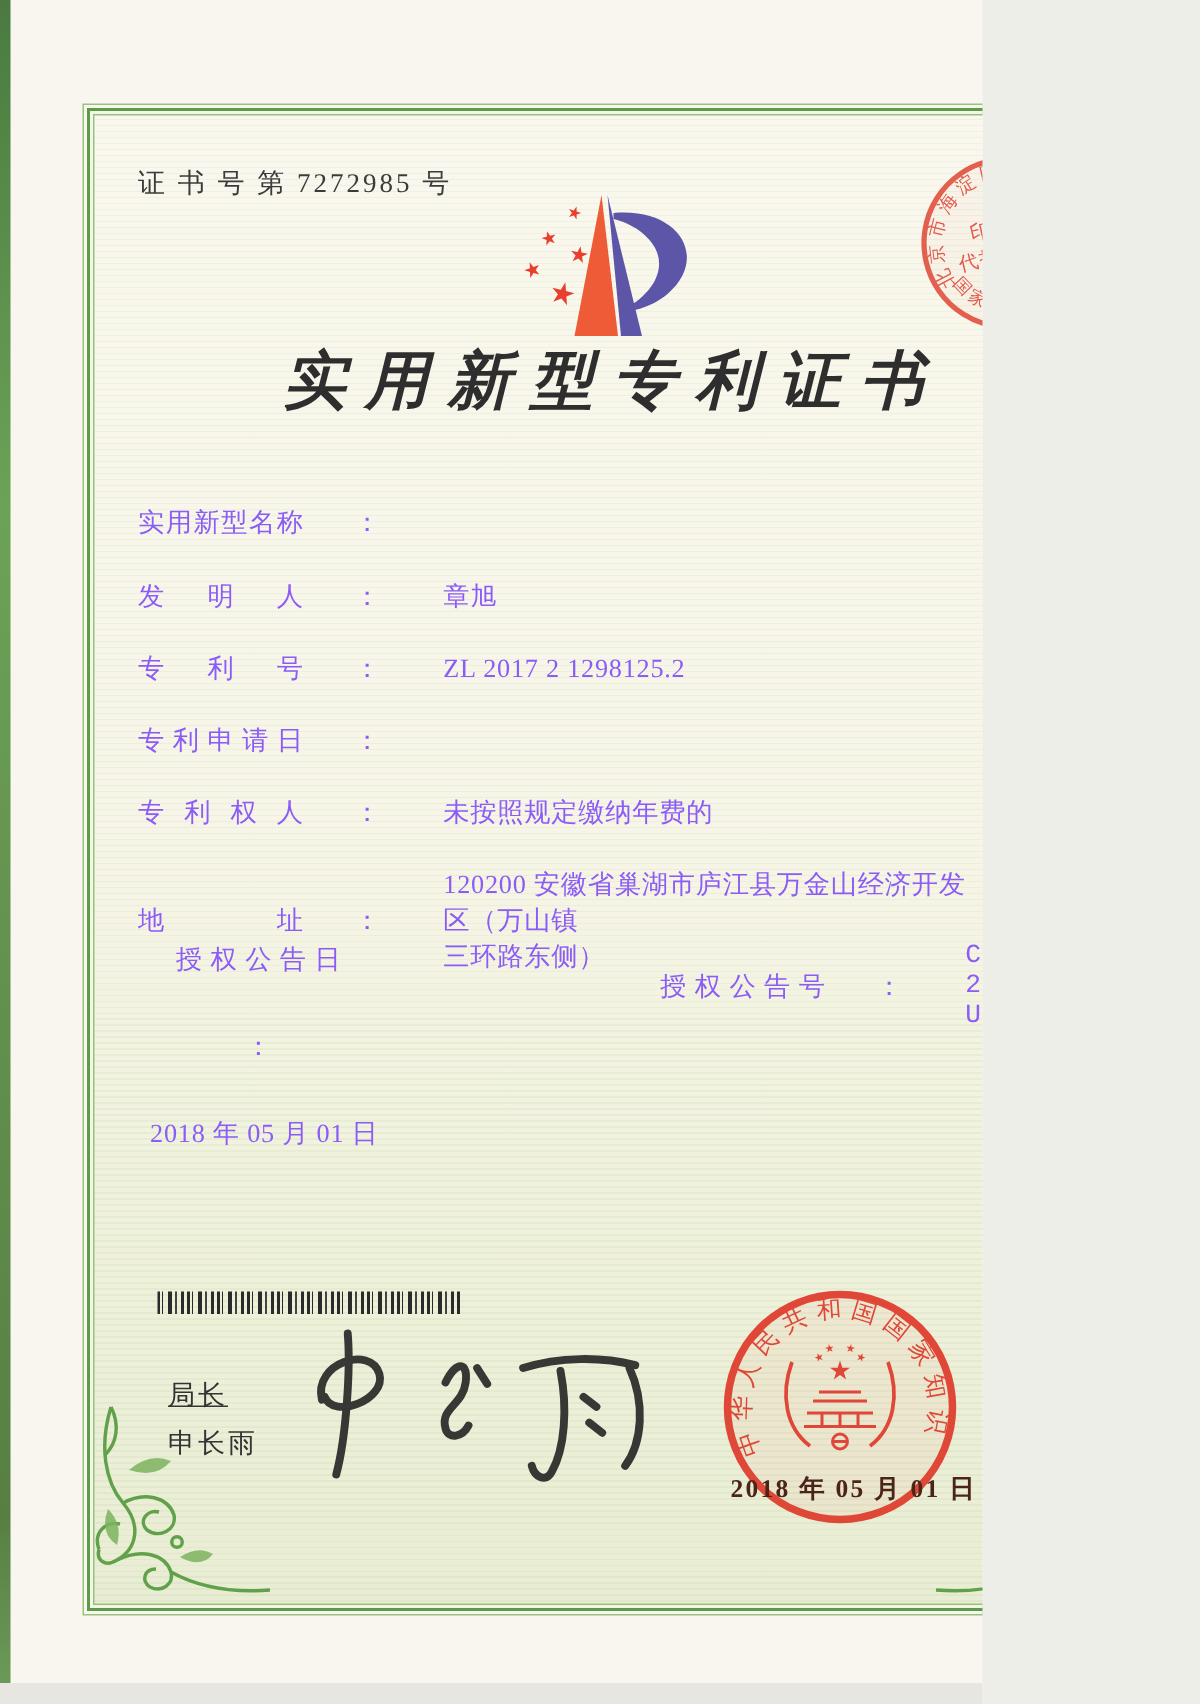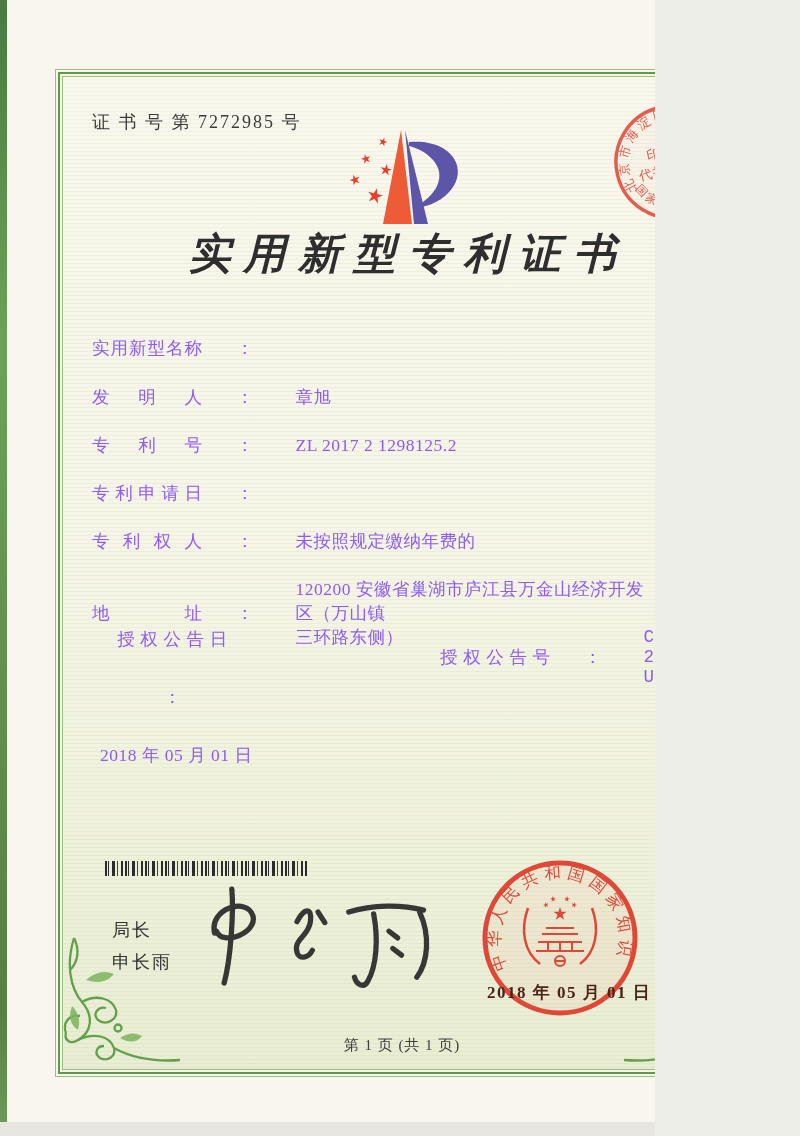--- a/index.html
+++ b/index.html
@@ -34,21 +34,21 @@
   .grant-left{left:92px;top:627px;flex-direction:column;}
   .grant-right{left:440px;top:627px;font-family:Liberation Mono, monospace;}
   .paras{left:90px;top:660px;width:624px;font-size:17.2px;line-height:26.5px;
     text-align:justify;letter-spacing:0.3px;color:#383838;}
   .paras p{margin:0;text-indent:2em;}
   .barcode{left:105px;top:861px;width:202px;height:15px;
     background:repeating-linear-gradient(90deg,
       #2b2b2b 0 2px,transparent 2px 3px,#2b2b2b 3px 4px,transparent 4px 7px,
       #2b2b2b 7px 10px,transparent 10px 12px,#444 12px 13px,transparent 13px 16px,
       #2b2b2b 16px 18px,transparent 18px 20px);}
-  .signer-title{left:112px;top:918px;font-size:18px;letter-spacing:2px;}
+  .signer-title{left:112px;top:918px;font-size:18px;letter-spacing:2px;text-decoration:underline;}
   .signer-name{left:112px;top:950px;font-size:18px;letter-spacing:2px;}
   .sig{left:205px;top:880px;}
   .seal-tax{left:602px;top:92px;transform:rotate(-13deg);opacity:.88;}
   .seal-main{left:478px;top:856px;opacity:.93;}
   .seal-date{left:487px;top:981px;font-size:17px;font-weight:600;color:#4a2418;letter-spacing:1.5px;}
   .footer{left:58px;top:1036px;width:688px;text-align:center;font-size:15px;letter-spacing:1px;color:#3d3d3d;}
   .flourish{pointer-events:none;}
   .fl-left{left:60px;top:936px;}
   .fl-right{left:622px;top:936px;transform:scaleX(-1);}
   .logo{left:333px;top:120px;}
@@ -225,14 +225,13 @@
       <path d="M54,112 C72,122 94,126 120,124"></path>
       <circle cx="58" cy="92" r="3.5"></circle>
     </g>
     <g fill="#7db45f" opacity="0.85">
       <path d="M26,44 q14,-12 28,-6 q-10,12 -28,6 z"></path>
       <path d="M12,70 q10,10 6,24 q-12,-8 -6,-24 z"></path>
       <path d="M60,102 q12,-8 22,-2 q-8,10 -22,2 z"></path>
     </g>
   </svg>
 
-  <div class="abs footer">第 1 页 (共 1 页)</div>
 </div>
 
 </body></html>

